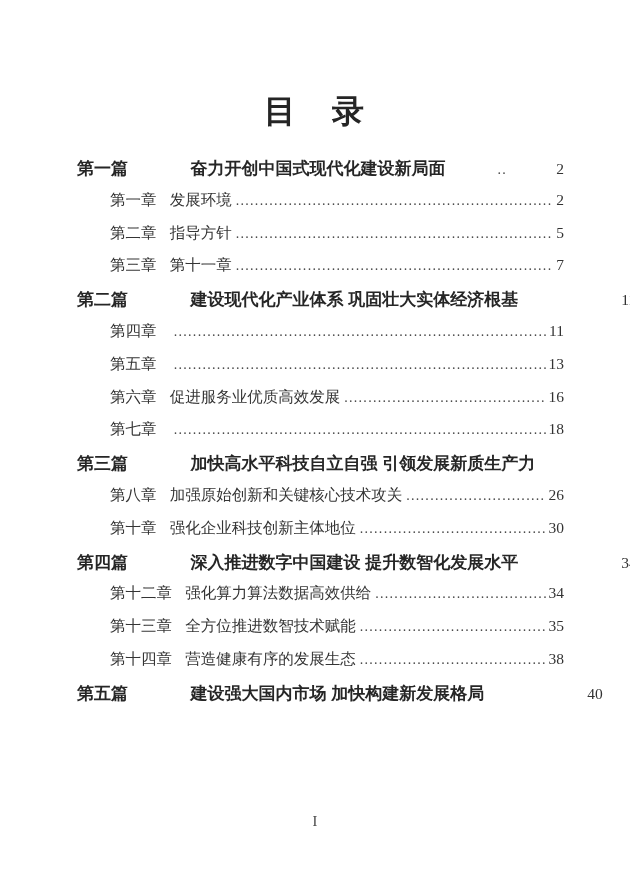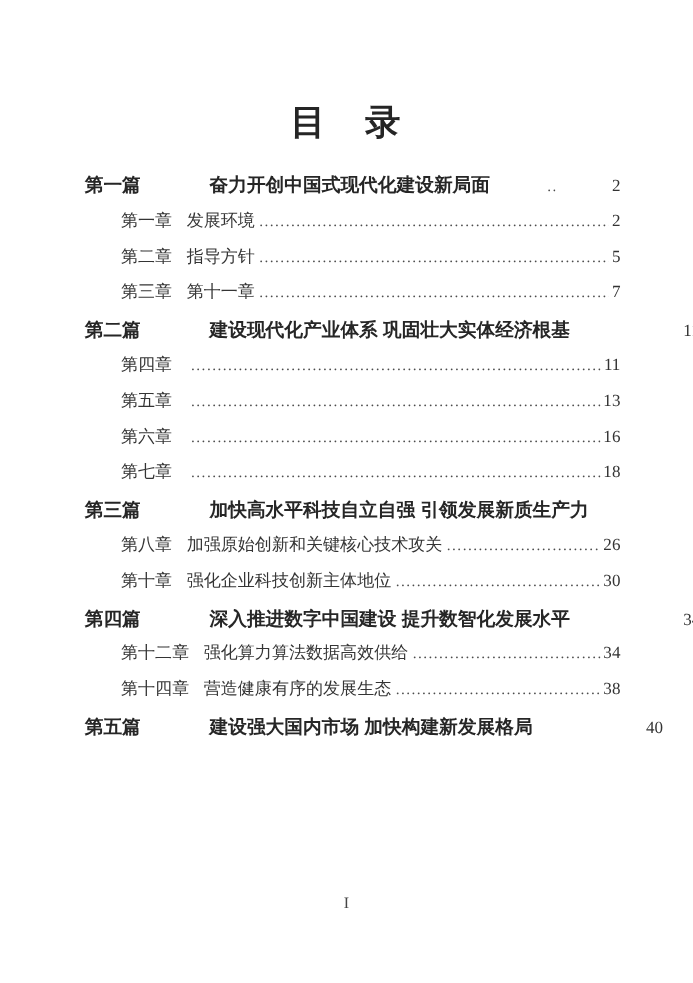--- a/index.html
+++ b/index.html
@@ -138,20 +138,21 @@
   </div>
 
   <div class="row chapter">
     <span class="label">第五章</span>
     <span class="leader"></span>
     <span class="pagenum">13</span>
   </div>
 
   <div class="row chapter">
     <span class="label">第六章</span>
+    <span class="entry-title">促进服务业优质高效发展</span>
     <span class="leader"></span>
     <span class="pagenum">16</span>
   </div>
 
   <div class="row chapter">
     <span class="label">第七章</span>
     <span class="leader"></span>
     <span class="pagenum">18</span>
   </div>
 
@@ -185,20 +186,26 @@
     <span class="pagenum">34</span>
   </div>
 
   <div class="row chapter">
     <span class="label">第十二章</span>
     <span class="entry-title">强化算力算法数据高效供给</span>
     <span class="leader"></span>
     <span class="pagenum">34</span>
   </div>
 
+  <div class="row chapter">
+    <span class="label">第十三章</span>
+    <span class="entry-title">全方位推进数智技术赋能</span>
+    <span class="leader"></span>
+    <span class="pagenum">35</span>
+  </div>
 
   <div class="row chapter">
     <span class="label">第十四章</span>
     <span class="entry-title">营造健康有序的发展生态</span>
     <span class="leader"></span>
     <span class="pagenum">38</span>
   </div>
 
   <div class="row part">
     <span class="label">第五篇</span>

